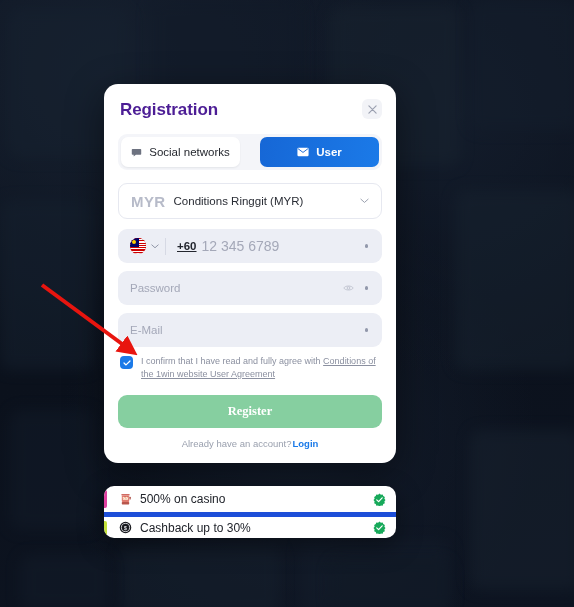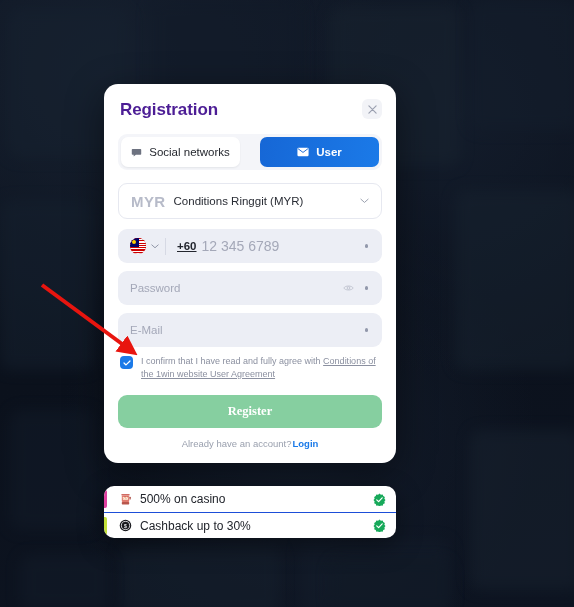--- a/index.html
+++ b/index.html
@@ -285,21 +285,21 @@
     z-index: 5;
     box-shadow: 0 8px 26px rgba(0,0,0,.4);
   }
   .bonus-row {
     display: flex;
     align-items: center;
     height: 26px;
     padding: 0 10px 0 14px;
     position: relative;
   }
-  .bonus-row + .bonus-row { border-top: 1px solid #1d4ed8; }
+  .bonus-row + .bonus-row { border-top: 5px solid #1d4ed8; }
   .accent {
     position: absolute;
     left: 0; top: 4px;
     width: 3px; height: 18px;
     border-radius: 0 2px 2px 0;
   }
   .b-icon {
     width: 14px; height: 14px;
     margin-right: 8px;
     flex: none;

